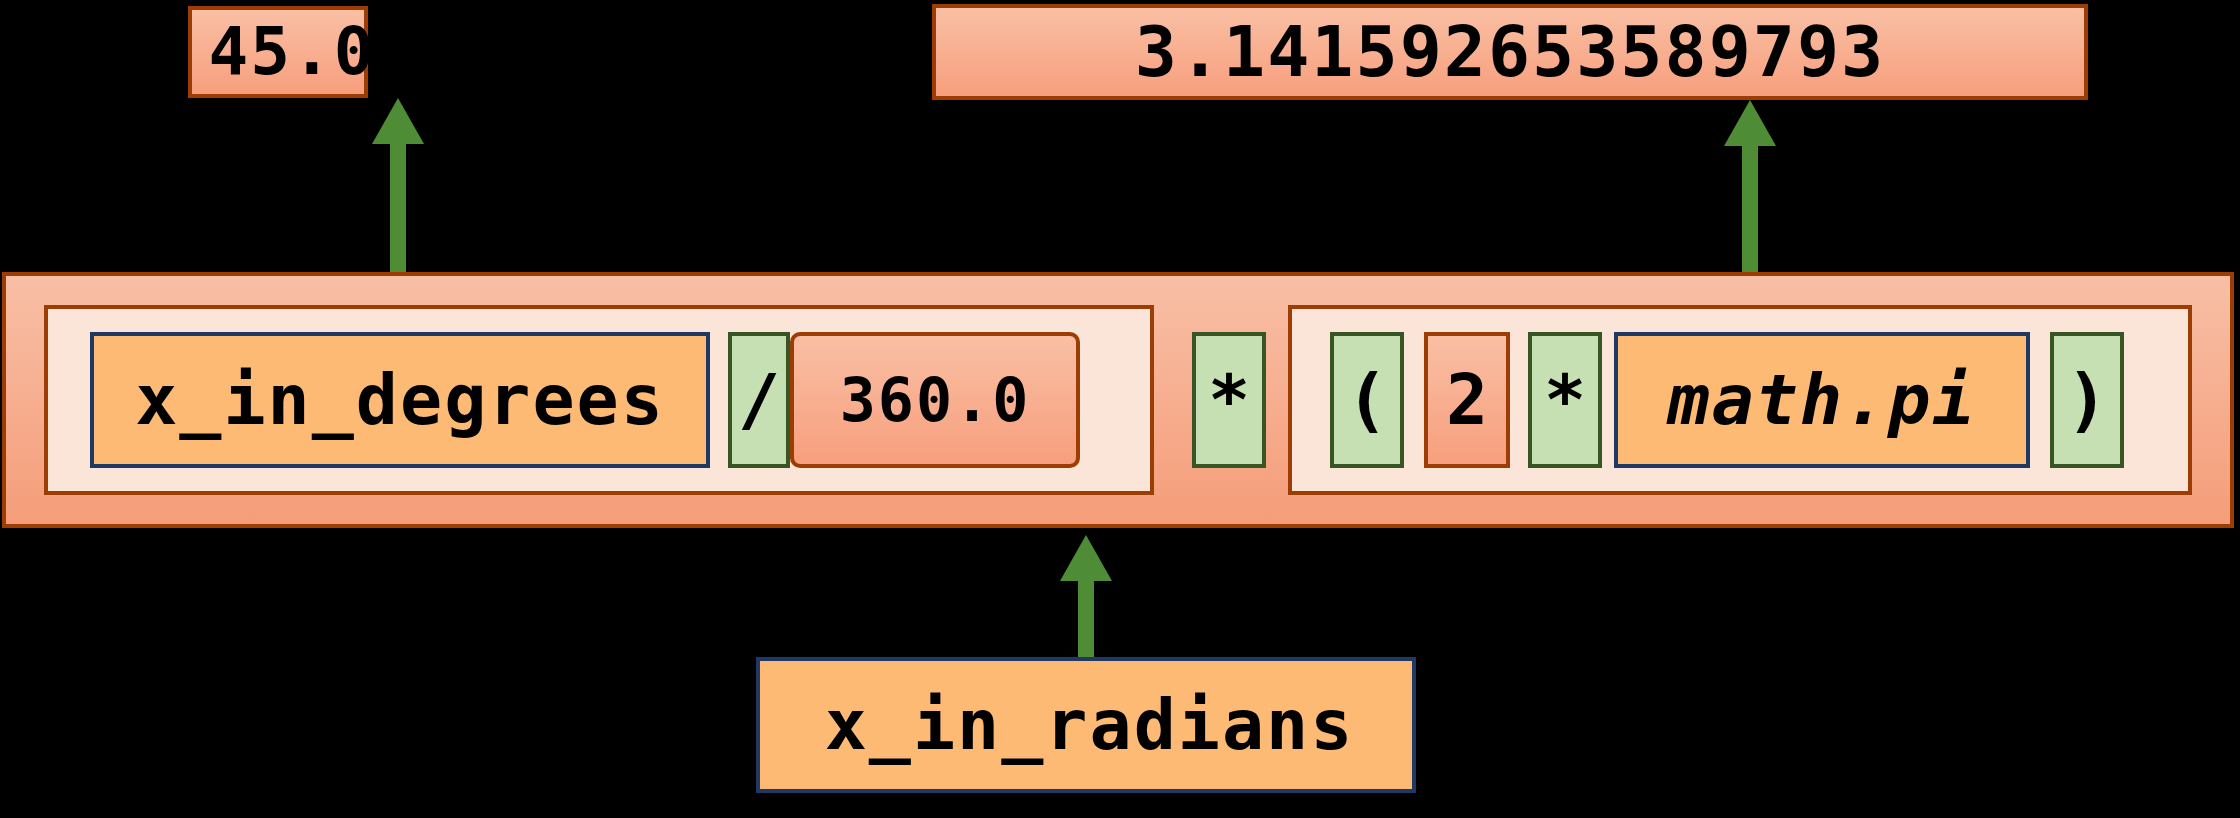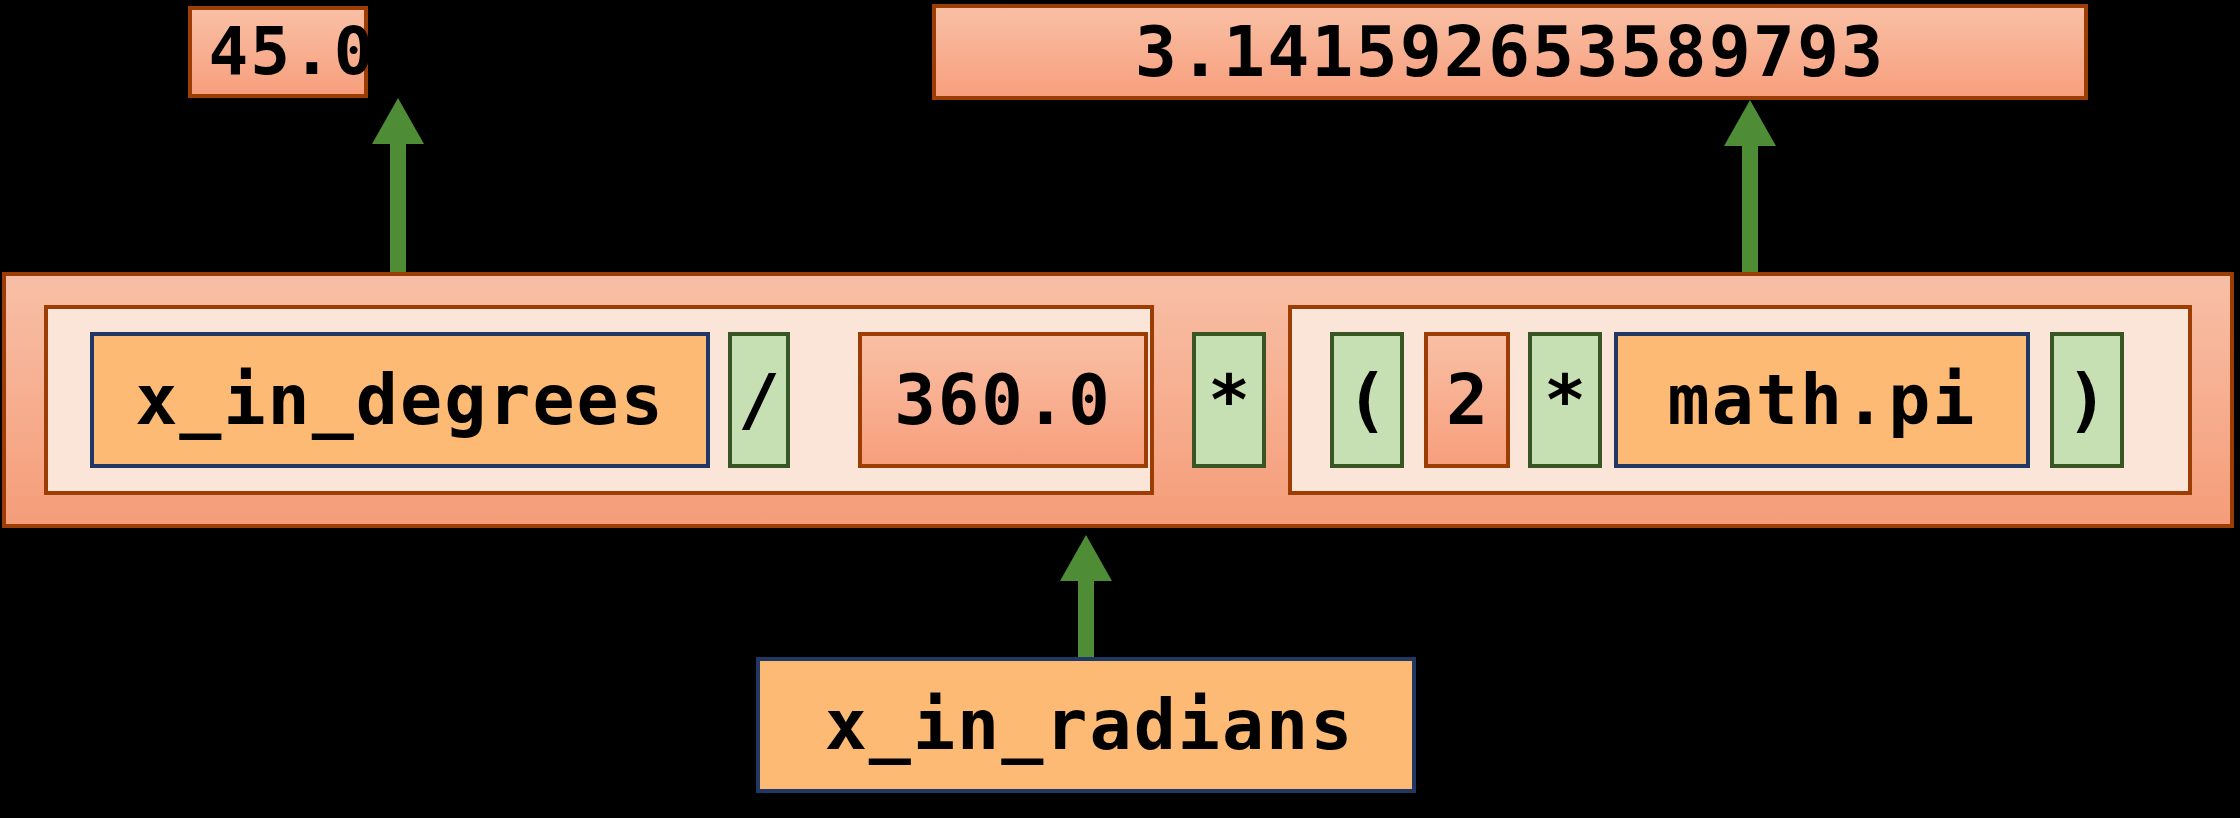--- a/index.html
+++ b/index.html
@@ -100,34 +100,34 @@
   <div class="expr-outer" style="position:absolute; left:2px; top:272px; width:2232px; height:256px; box-sizing:border-box;">
   </div>
 
   <div class="grp" style="position:absolute; left:44px; top:305px; width:1110px; height:190px; box-sizing:border-box;">
   </div>
 
   <div class="tok var" style="left:90px; top:332px; width:620px; height:136px; font-size:70px; letter-spacing:2px;">x_in_degrees</div>
 
   <div class="tok op" style="left:728px; top:332px; width:62px; height:136px; font-size:70px;">/</div>
 
-  <div class="tok val" style="left:858px; top:332px; width:290px; height:136px; font-size:69px; letter-spacing:2px;">360.0</div>
+  <div class="tok val" style="left:790px; top:332px; width:290px; height:136px; font-size:60px; letter-spacing:2px;border-radius:10px;">360.0</div>
 
   <div class="tok op" style="left:1192px; top:332px; width:74px; height:136px; font-size:70px;">*</div>
 
   <div class="grp" style="position:absolute; left:1288px; top:305px; width:904px; height:190px; box-sizing:border-box;">
   </div>
 
   <div class="tok op" style="left:1330px; top:332px; width:74px; height:136px; font-size:70px;">(</div>
 
   <div class="tok val" style="left:1424px; top:332px; width:86px; height:136px; font-size:70px;">2</div>
 
   <div class="tok op" style="left:1528px; top:332px; width:74px; height:136px; font-size:70px;">*</div>
 
-  <div class="tok var" style="left:1614px; top:332px; width:416px; height:136px; font-size:70px; letter-spacing:2px;">math.pi</div>
+  <div class="tok var" style="left:1614px; top:332px; width:416px; height:136px; font-size:70px; letter-spacing:2px;font-style:italic;">math.pi</div>
 
   <div class="tok op" style="left:2050px; top:332px; width:74px; height:136px; font-size:70px;">)</div>
 
   <div class="arrow" style="left:1060px; top:535px; width:52px; height:124px;">
     <div class="arrow-head" style="left:0px; top:0px;"></div>
     <div class="arrow-shaft" style="left:18px; top:42px; width:16px; height:82px;"></div>
   </div>
 
   <div class="tok var" style="left:756px; top:657px; width:660px; height:136px; font-size:70px; letter-spacing:2px;padding-left:7px;">x_in_radians</div>
 

